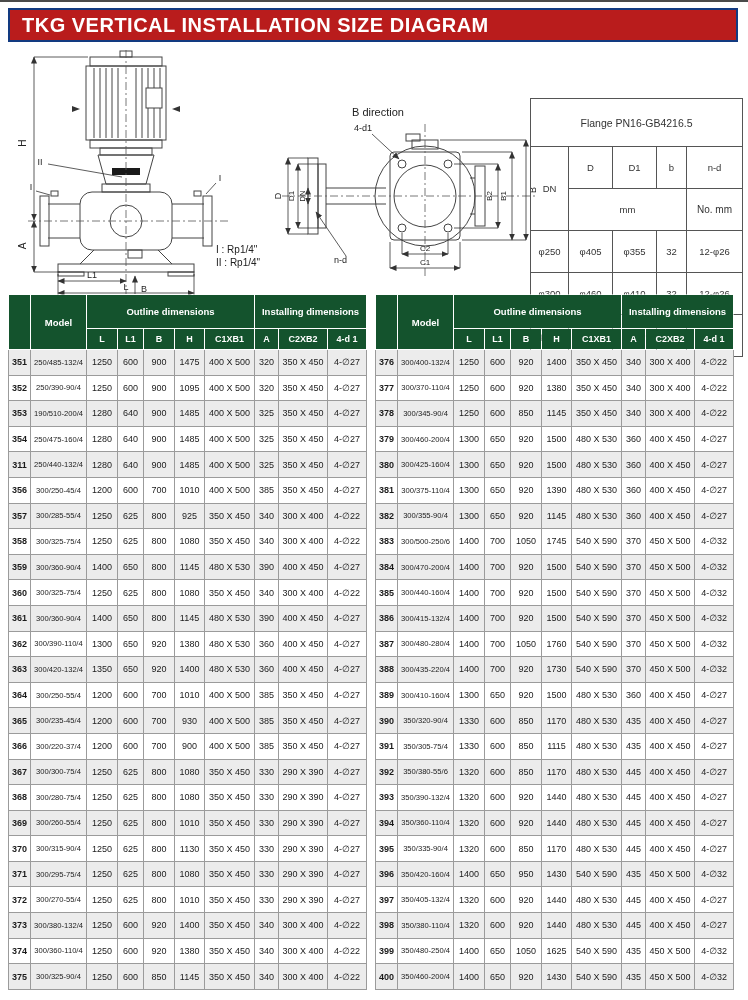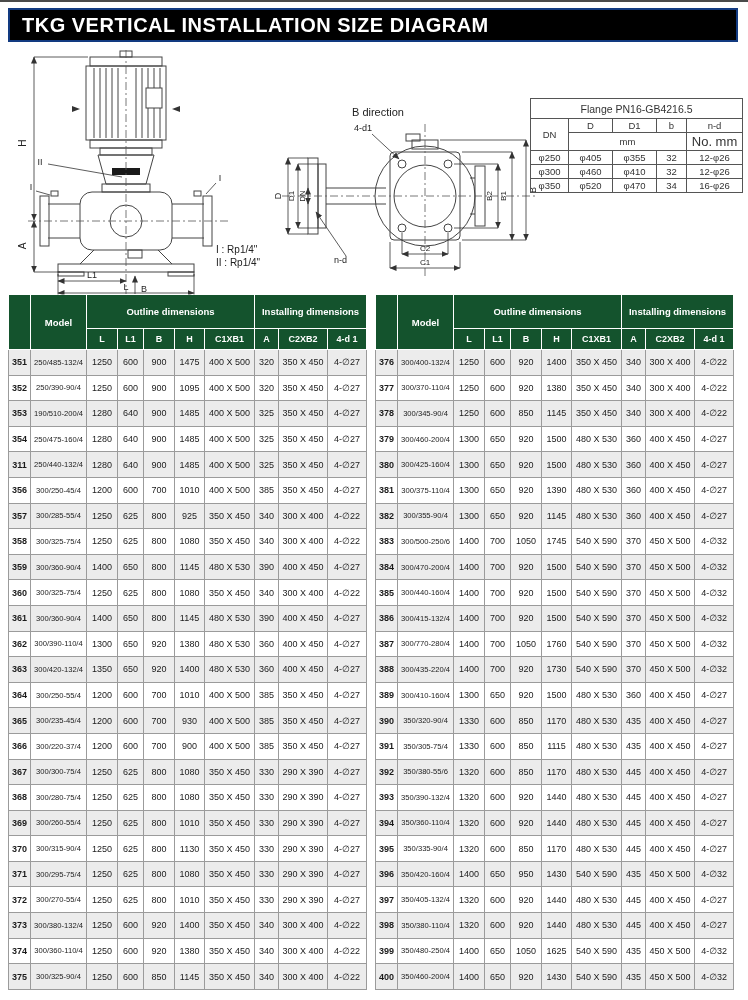--- a/index.html
+++ b/index.html
@@ -1,32 +1,32 @@
 <!DOCTYPE html>
 <html><head>
 <meta charset="utf-8">
 <style>
   html,body{margin:0;padding:0;background:#fff;}
   .page{position:relative;width:748px;height:1000px;background:#fff;overflow:hidden;
         font-family:"Liberation Sans",sans-serif;}
   .top-rule{position:absolute;top:0;left:0;width:748px;height:2px;background:#4a4a4a;}
   .banner{position:absolute;top:8px;left:8px;width:730px;height:34px;box-sizing:border-box;
-          background:#000000;border:2px solid #123a80;color:#fff;font-weight:bold;
+          background:#b91c1c;border:2px solid #123a80;color:#fff;font-weight:bold;
           font-size:20px;line-height:30px;padding-left:12px;letter-spacing:.5px;}
   
   svg text{font-family:"Liberation Sans",sans-serif;fill:#222;}
   .front-svg{position:absolute;left:4px;top:48px;}
   .bdir-svg{position:absolute;left:250px;top:96px;}
   .notes{position:absolute;left:216px;top:243px;font-size:10px;color:#222;line-height:13px;}
   
   .flange{position:absolute;left:530px;top:98px;border-collapse:collapse;table-layout:fixed;width:212px;}
   .flange td,.flange th{border:1px solid #555;font-size:9.5px;color:#333;text-align:center;
-        padding:1px 2px;font-weight:normal;white-space:nowrap;overflow:hidden;}
+        padding:15px 2px;font-weight:normal;white-space:nowrap;overflow:hidden;}
   .flange .ttl{font-size:10.5px;height:17px;}
-  .flange .unit-small{font-size:13px;margin-left:8px;}
+  .flange .unit-small{font-size:10px;margin-left:8px;}
   
   .tables{position:absolute;left:8px;top:294px;display:flex;gap:8px;}
   table.spec{border-collapse:collapse;table-layout:fixed;width:358px;border:1.5px solid #4a4a4a;}
   .spec thead th{background:#14532d;color:#fff;border:1px solid rgba(255,255,255,.55);
         font-weight:bold;padding:0;white-space:nowrap;overflow:hidden;}
   .spec thead tr.grp th{font-size:9.5px;height:33px;}
   .spec thead tr.sub th{font-size:9px;height:20px;}
   .spec tbody td{border:1px solid #9b9b9b;text-align:center;font-size:9px;color:#1a1a1a;
         height:24.6px;padding:0;white-space:nowrap;overflow:hidden;}
   .spec tbody tr:nth-child(odd){background:#ececec;}
@@ -732,21 +732,21 @@
             <td>700</td>
             <td>920</td>
             <td>1500</td>
             <td>540 X 590</td>
             <td>370</td>
             <td>450 X 500</td>
             <td>4-∅32</td>
           </tr>
           <tr>
             <td>387</td>
-            <td>300/770-280/4</td>
+            <td>300/480-280/4</td>
             <td>1400</td>
             <td>700</td>
             <td>1050</td>
             <td>1760</td>
             <td>540 X 590</td>
             <td>370</td>
             <td>450 X 500</td>
             <td>4-∅32</td>
           </tr>
           <tr>

